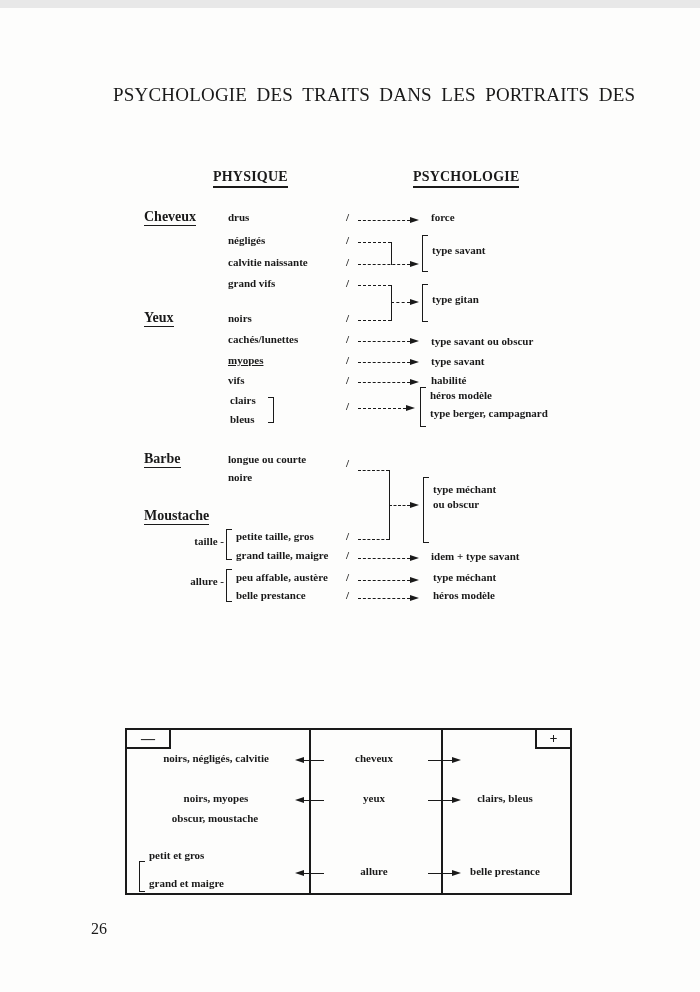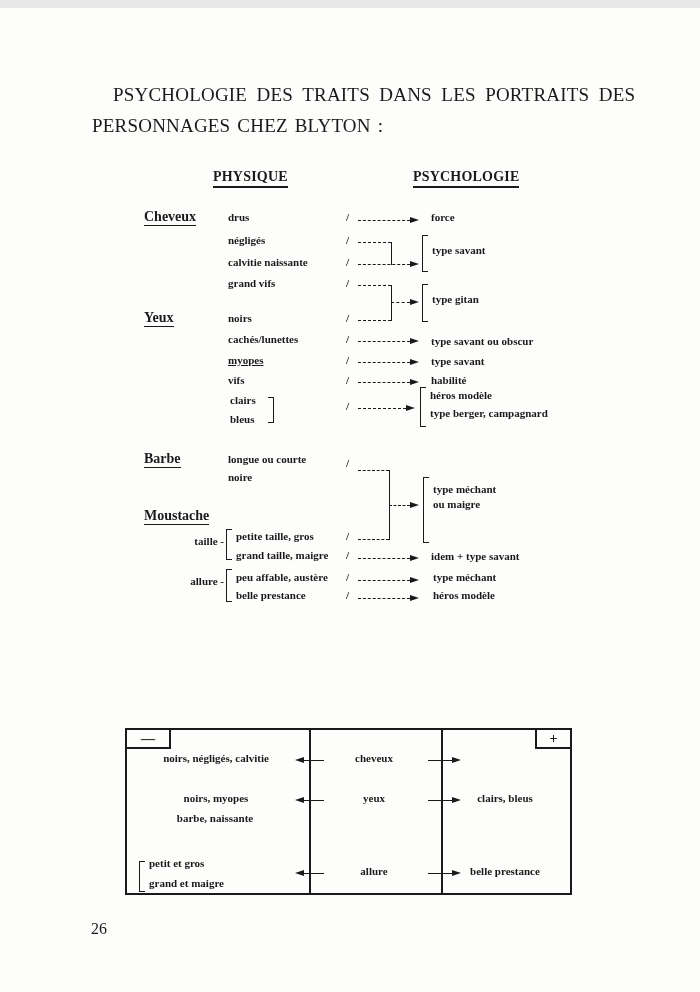--- a/index.html
+++ b/index.html
@@ -21,21 +21,20 @@
   .tbl{position:absolute;left:125px;top:720px;width:447px;height:167px;border:2px solid #1a1a1a;box-sizing:border-box;}
   .cell-sign{position:absolute;display:flex;align-items:center;justify-content:center;
              font-size:14px;font-weight:700;background:#fdfdfc;}
 </style>
 </head>
 <body>
 
 <div class="page">
 
   <div class="t ttl" style="left:113px;top:76px;word-spacing:4.5px;">PSYCHOLOGIE DES TRAITS DANS LES PORTRAITS DES</div>
-  <div class="t ttl" style="left:92px;top:107px;word-spacing:2px;">PERSONNAGES CHEZ BLYTON :</div>
 
   <div class="t hdr" style="left:213px;top:161px;">PHYSIQUE</div>
   <div class="t hdr" style="left:413px;top:161px;">PSYCHOLOGIE</div>
 
   <div class="t cat" style="left:144px;top:201px;">Cheveux</div>
   <div class="t cat" style="left:144px;top:302px;">Yeux</div>
   <div class="t cat" style="left:144px;top:443px;">Barbe</div>
   <div class="t cat" style="left:144px;top:500px;">Moustache</div>
 
   <div class="t dg" style="left:228px;top:203px;">drus</div>
@@ -116,21 +115,21 @@
   <div class="brl" style="left:422px;top:276px;height:36px;"></div>
   <div class="t dg" style="left:432px;top:285px;">type gitan</div>
   <div class="t dg" style="left:431px;top:327px;">type savant ou obscur</div>
   <div class="t dg" style="left:431px;top:347px;">type savant</div>
   <div class="t dg" style="left:431px;top:366px;">habilité</div>
   <div class="brl" style="left:420px;top:379px;height:38px;"></div>
   <div class="t dg" style="left:430px;top:381px;">héros modèle</div>
   <div class="t dg" style="left:430px;top:399px;">type berger, campagnard</div>
   <div class="brl" style="left:423px;top:469px;height:64px;"></div>
   <div class="t dg" style="left:433px;top:475px;">type méchant</div>
-  <div class="t dg" style="left:433px;top:490px;">ou maigre</div>
+  <div class="t dg" style="left:433px;top:490px;">ou obscur</div>
   <div class="t dg" style="left:431px;top:542px;">idem + type savant</div>
   <div class="t dg" style="left:433px;top:563px;">type méchant</div>
   <div class="t dg" style="left:433px;top:581px;">héros modèle</div>
 
 
   <div class="tbl">
     <div class="vl" style="left:182px;top:0;height:163px;border-left-width:2px;"></div>
     <div class="vl" style="left:314px;top:0;height:163px;border-left-width:2px;"></div>
 
     <div class="cell-sign" style="left:0;top:0;width:42px;height:17px;border-right:2px solid #1a1a1a;border-bottom:2px solid #1a1a1a;">
@@ -141,30 +140,30 @@
     </div>
 
     <div class="t dg ctr" style="left:89px;top:22px;">noirs, négligés, calvitie</div>
     <div class="ahl" style="left:168px;top:27px;"></div>
     <div class="sld" style="left:177px;top:30px;width:20px;"></div>
     <div class="t dg ctr" style="left:247px;top:22px;">cheveux</div>
     <div class="sld" style="left:301px;top:30px;width:24px;"></div>
     <div class="ahr" style="left:325px;top:27px;"></div>
 
     <div class="t dg ctr" style="left:89px;top:62px;">noirs, myopes</div>
-    <div class="t dg ctr" style="left:88px;top:82px;">barbe, naissante</div>
+    <div class="t dg ctr" style="left:88px;top:82px;">obscur, moustache</div>
     <div class="ahl" style="left:168px;top:67px;"></div>
     <div class="sld" style="left:177px;top:70px;width:20px;"></div>
     <div class="t dg ctr" style="left:247px;top:62px;">yeux</div>
     <div class="sld" style="left:301px;top:70px;width:24px;"></div>
     <div class="ahr" style="left:325px;top:67px;"></div>
     <div class="t dg ctr" style="left:378px;top:62px;">clairs, bleus</div>
 
     <div class="brl" style="left:12px;top:131px;height:29px;"></div>
-    <div class="t dg" style="left:22px;top:127px;">petit et gros</div>
+    <div class="t dg" style="left:22px;top:119px;">petit et gros</div>
     <div class="t dg" style="left:22px;top:147px;">grand et maigre</div>
     <div class="ahl" style="left:168px;top:140px;"></div>
     <div class="sld" style="left:177px;top:143px;width:20px;"></div>
     <div class="t dg ctr" style="left:247px;top:135px;">allure</div>
     <div class="sld" style="left:301px;top:143px;width:24px;"></div>
     <div class="ahr" style="left:325px;top:140px;"></div>
     <div class="t dg ctr" style="left:378px;top:135px;">belle prestance</div>
   </div>
 
   <div class="t" style="left:91px;top:912px;font-size:16px;">26</div>

